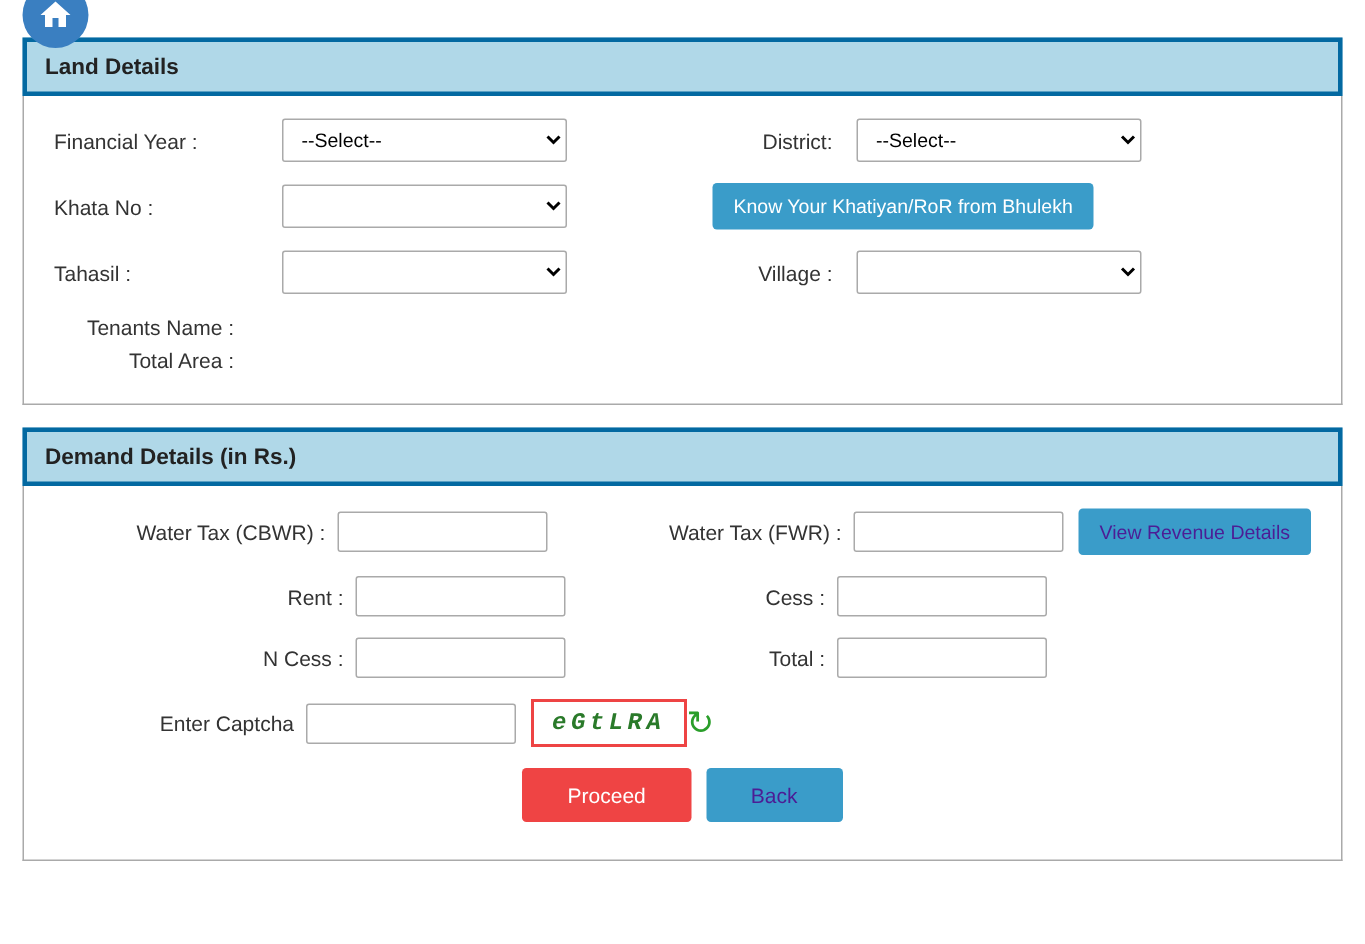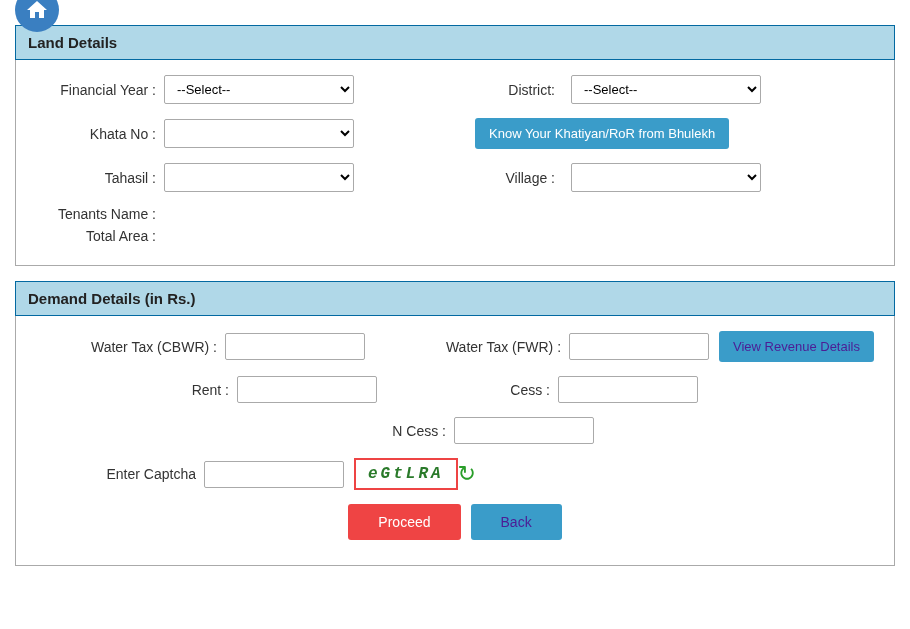--- a/index.html
+++ b/index.html
@@ -48,21 +48,21 @@
       font-size: 22px;
       font-weight: bold;
       text-decoration: underline;
       color: #222;
       text-align: center;
     }
 
     
     .section-header {
       background: #b0d8e8;
-      border: 1px solid #0369a1;
+      border: 3px solid #0369a1;
       padding: 8px 12px;
       font-size: 15px;
       font-weight: bold;
       color: #222;
       margin-bottom: 0;
     }
     .section-body {
       border: 1px solid #aaa;
       border-top: none;
       padding: 15px 20px;
@@ -101,24 +101,24 @@
       flex: 1;
     }
     .land-right {
       display: flex;
       align-items: center;
       flex: 1;
       justify-content: flex-start;
       padding-left: 40px;
     }
     .land-label {
-      text-align: right;
+      text-align: left;
       font-weight: normal;
       min-width: 120px;
-      margin-right: 0;
+      margin-right: 24px;
       white-space: nowrap;
     }
     .land-label-right {
       text-align: right;
       font-weight: normal;
       min-width: 80px;
       margin-right: 8px;
       white-space: nowrap;
     }
 
@@ -368,20 +368,24 @@
           <span class="demand-label-right">Cess :</span>
           <input type="text" class="demand-input" value="" style="">
         </div>
       </div>
 
       <div class="demand-row">
         <div class="demand-left">
           <span class="demand-label">N Cess :</span>
           <input type="text" class="demand-input" value="" style="">
         </div>
+        <div class="demand-right">
+          <span class="demand-label-right">Total :</span>
+          <input type="text" class="demand-input" value="" style="">
+        </div>
       </div>
 
       <div class="captcha-row">
         <span class="captcha-label">Enter Captcha</span>
         <input type="text" class="captcha-input" value="" style="">
         <div class="captcha-image-box">eGtLRA</div>
         <span class="refresh-icon" title="Refresh Captcha">↻</span>
       </div>
 
       <div class="action-row">

